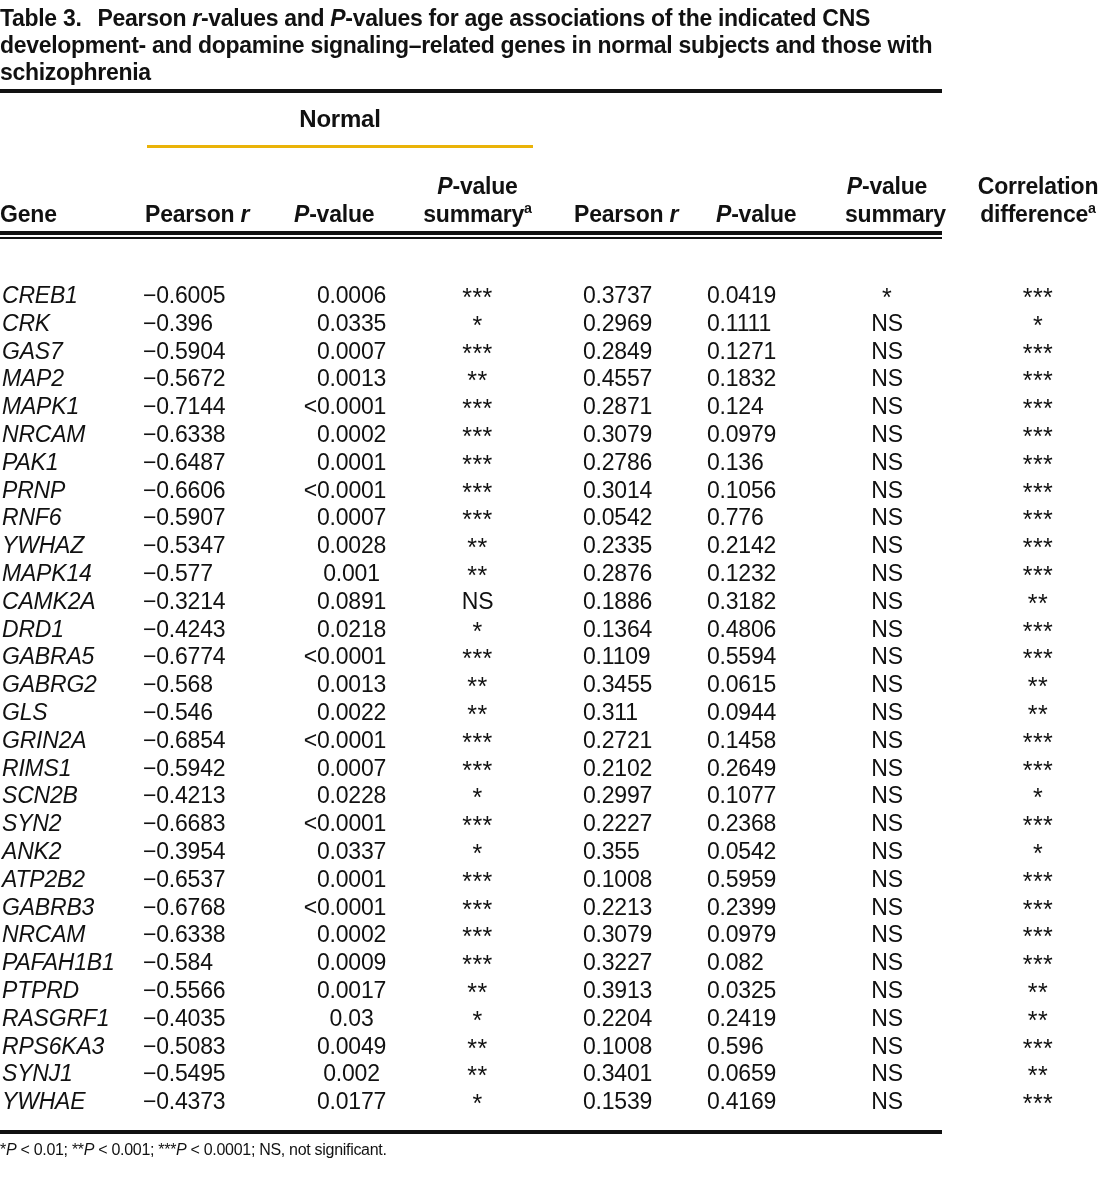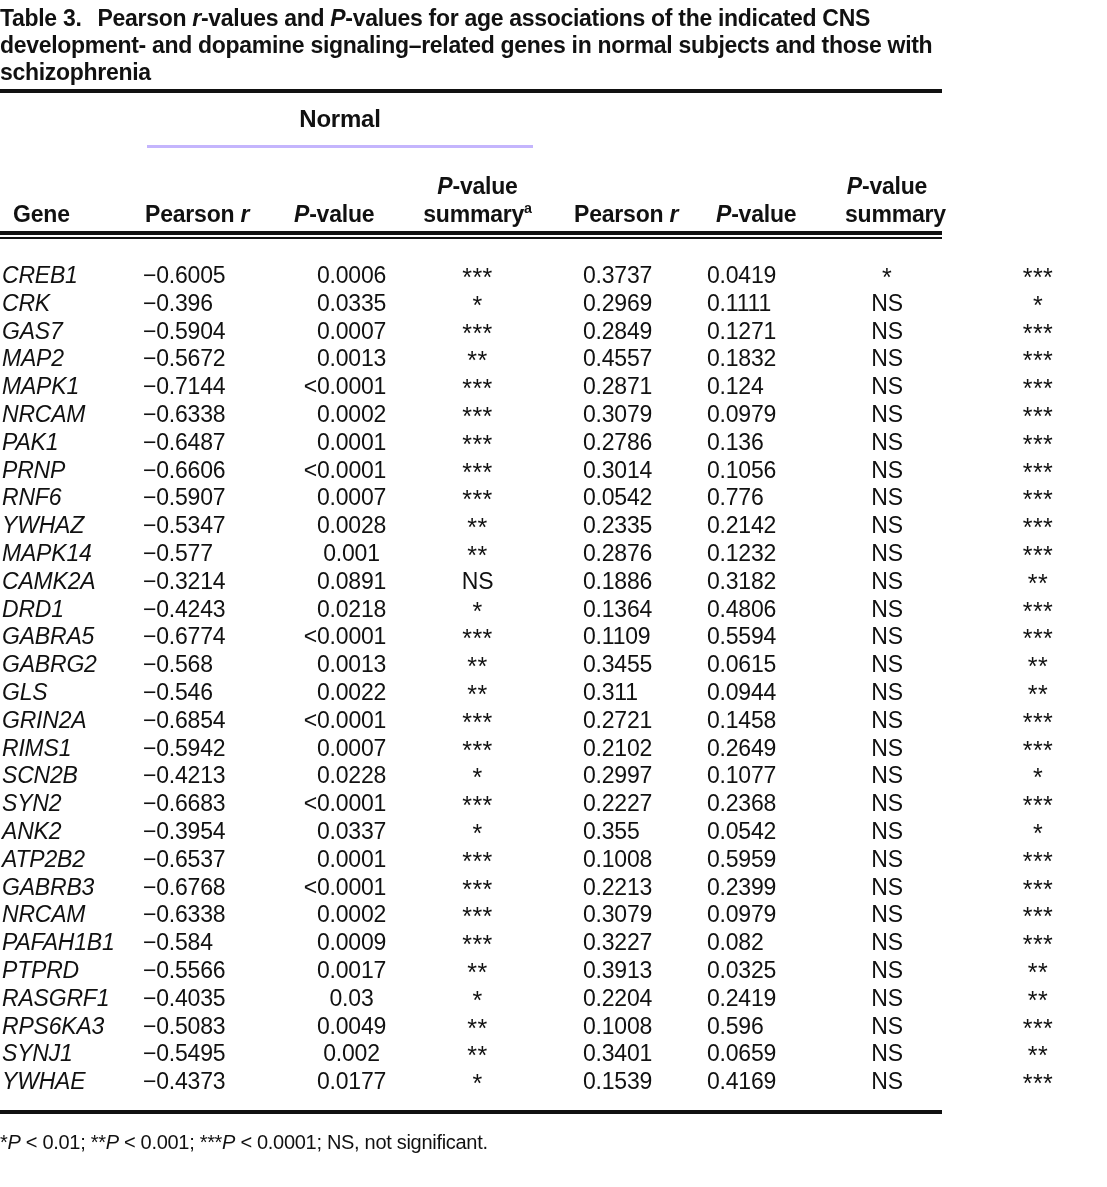--- a/index.html
+++ b/index.html
@@ -23,65 +23,65 @@
 
   
   .rule-thick{height:4px;background:#111111;}
   .rule-title{margin-top:3px;}
   .rule-double{height:2px;border-top:4px solid #111111;border-bottom:2px solid #111111;}
   .rule-bottom{margin-top:0;}
 
   
   .thead{padding-top:13px;}
   .grp-row{display:grid;grid-template-columns:143px 402px 400px 162px;}
-  .grp{border-bottom:3px solid #c4b5fd;}
+  .grp{border-bottom:3px solid #eab308;}
   .grp-n{margin-left:4px;margin-right:12px;}
   .grp-s{margin-left:28px;margin-right:5px;}
   .grp-label{
     text-align:center;font-weight:bold;font-size:24px;
     line-height:26px;margin-bottom:13px;
   }
   .head-row{
     display:grid;
     grid-template-columns:143px 142px 133px 127px 160px 140px 100px 162px;
     align-items:end;
     margin-top:24px;padding-bottom:3px;
     font-weight:bold;font-size:23px;line-height:28px;
   }
   .head-row .hc{white-space:nowrap;}
-  .hc.h1{padding-left:13px;}
+  .hc.h1{padding-left:0;}
   .hc.h2{padding-left:2px;}
   .hc.h3{padding-left:9px;}
   .hc.h4{text-align:center;padding-right:8px;}
   .hc.h5{padding-left:29px;}
   .hc.h6{padding-left:11px;}
   .hc.h7{text-align:center;padding-right:16px;}
   .hc.h8{text-align:center;padding-left:24px;}
 
   
-  .tbody{padding-top:23px;padding-bottom:14px;font-size:23px;}
+  .tbody{padding-top:7px;padding-bottom:14px;font-size:23px;margin-top:36px;}
   .trow{
     display:grid;
     grid-template-columns:143px 142px 133px 127px 160px 140px 100px 162px;
     line-height:27.8px;height:27.8px;
     white-space:nowrap;
   }
   .td.c1{font-style:italic;padding-left:2px;}
   .td.c2{padding-left:0;}
   .td.c3{padding-left:0;text-align:center;}
   .td.c4{text-align:center;padding-right:8px;}
   .td.c5{padding-left:38px;}
   .td.c6{padding-left:2px;}
   .td.c7{text-align:center;padding-right:16px;}
   .td.c8{text-align:center;padding-left:24px;}
   .lt{margin-left:-13px;}
   .stars{font-size:25px;position:relative;top:2px;letter-spacing:0.5px;}
 
   
-  .footnotes{margin-top:14px;font-size:20px;line-height:28px;letter-spacing:-0.3px;}
+  .footnotes{margin-top:2px;font-size:16px;line-height:28px;letter-spacing:-0.3px;}
   .footnote{text-align:justify;}
 </style>
 </head>
 <body>
 
 <div class="page">
 
   <div class="title"><span class="seg-gap">Table 3.</span><span>Pearson </span><span class="it">r</span><span>-values and </span><span class="it">P</span><span>-values for age associations of the indicated CNS development- and dopamine signaling–related genes in normal subjects and those with schizophrenia</span></div>
 
   <div class="rule-thick rule-title"></div>
@@ -101,20 +101,24 @@
       <div class="hc h4">
         <div><span class="it">P</span><span>-value</span></div>
         <div><span>summary</span><sup>a</sup></div>
       </div>
       <div class="hc h5"><span>Pearson </span><span class="it">r</span></div>
       <div class="hc h6"><span class="it">P</span><span>-value</span></div>
       <div class="hc h7">
         <div><span class="it">P</span><span>-value</span></div>
         <div><span>summary</span></div>
       </div>
+      <div class="hc h8">
+        <div><span>Correlation</span></div>
+        <div><span>difference</span><sup>a</sup></div>
+      </div>
     </div>
   </div>
 
   <div class="rule-double"></div>
 
   <div class="tbody" id="tbody">
       <div class="trow">
         <div class="td c1"><span>CREB1</span></div>
         <div class="td c2"><span>−0.6005</span></div>
         <div class="td c3"><span>0.0006</span></div>

